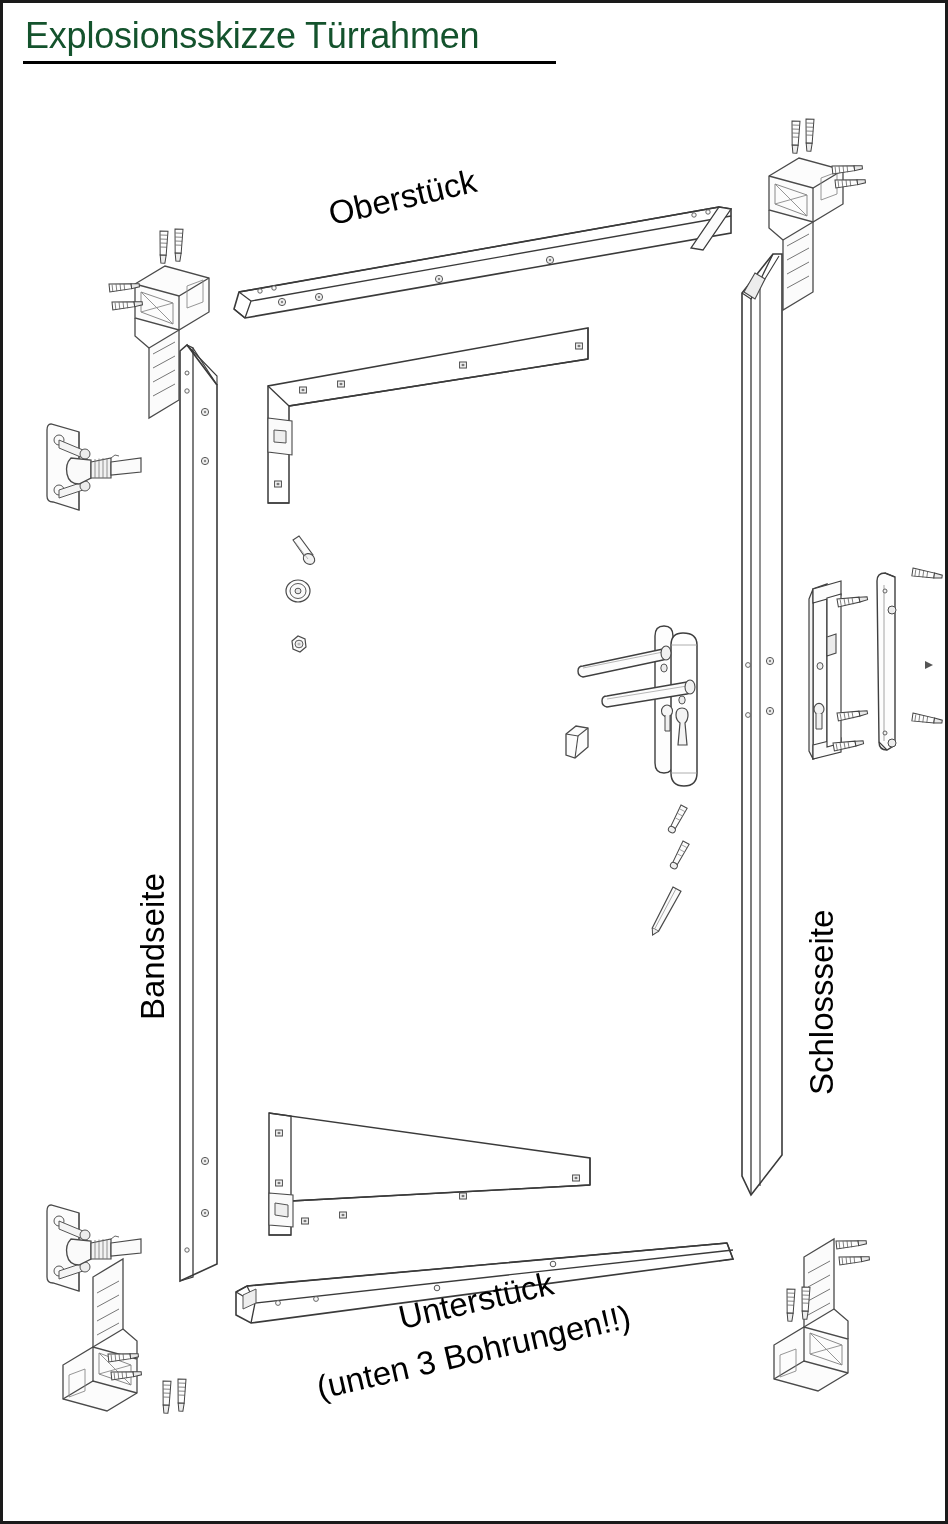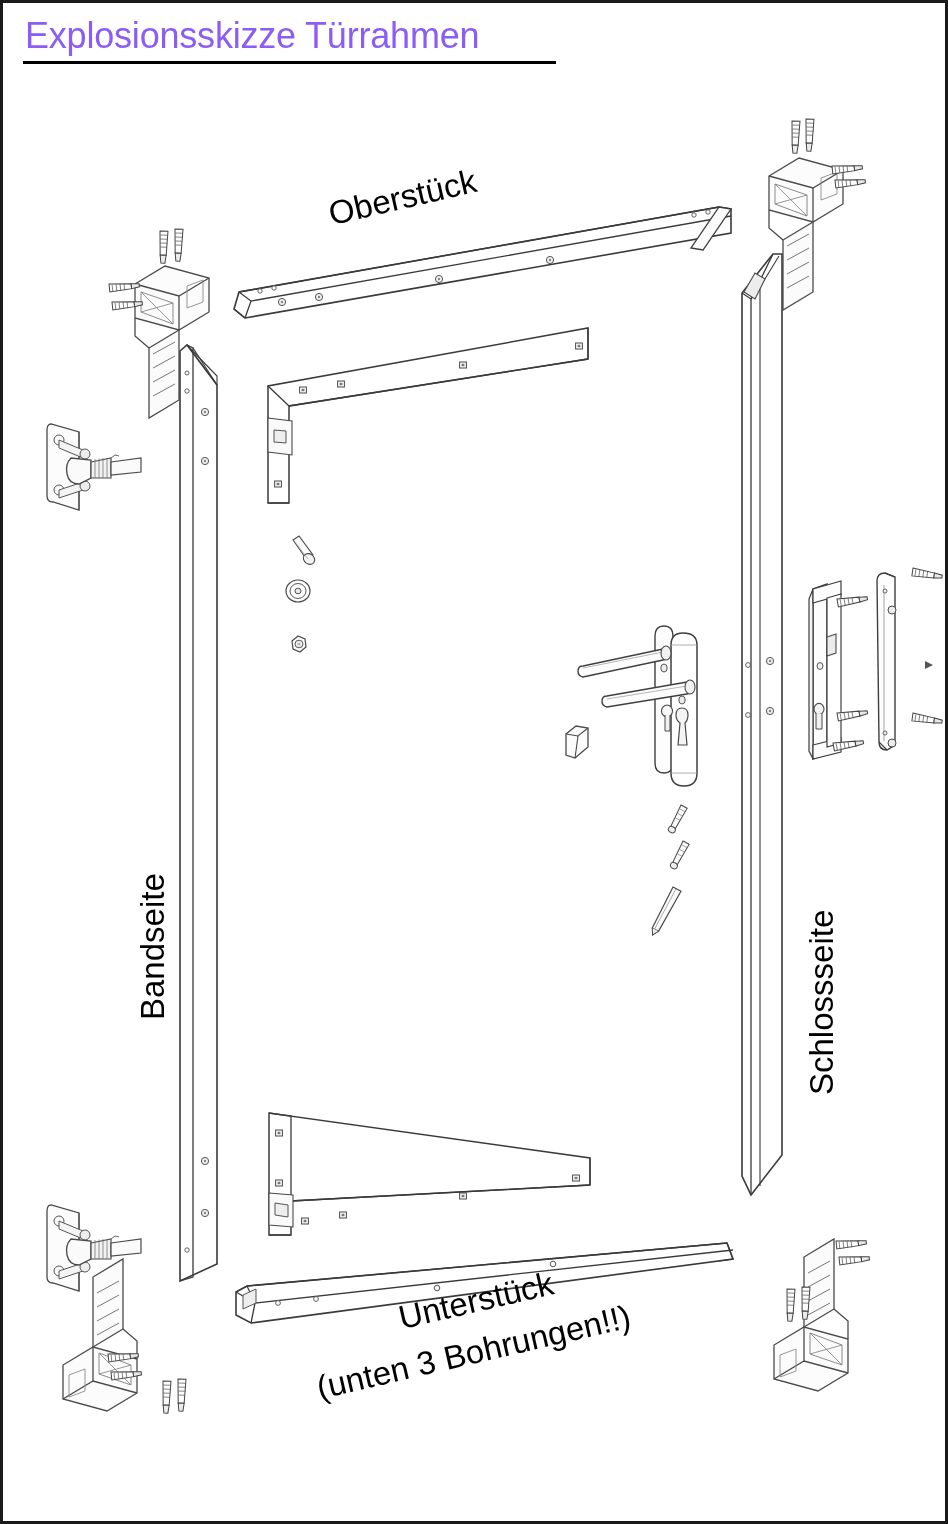--- a/index.html
+++ b/index.html
@@ -25,21 +25,21 @@
     top: 0;
     width: 948px;
     height: 1524px;
   }
   .ttl {
     position: absolute;
     left: 22px;
     top: 12px;
     font-size: 36px;
     font-weight: 400;
-    color: #8b5cf6;
+    color: #14532d;
     letter-spacing: -0.2px;
     white-space: nowrap;
   }
   .ttl-rule {
     position: absolute;
     left: 20px;
     top: 58px;
     width: 533px;
     height: 3px;
     background: #000;

